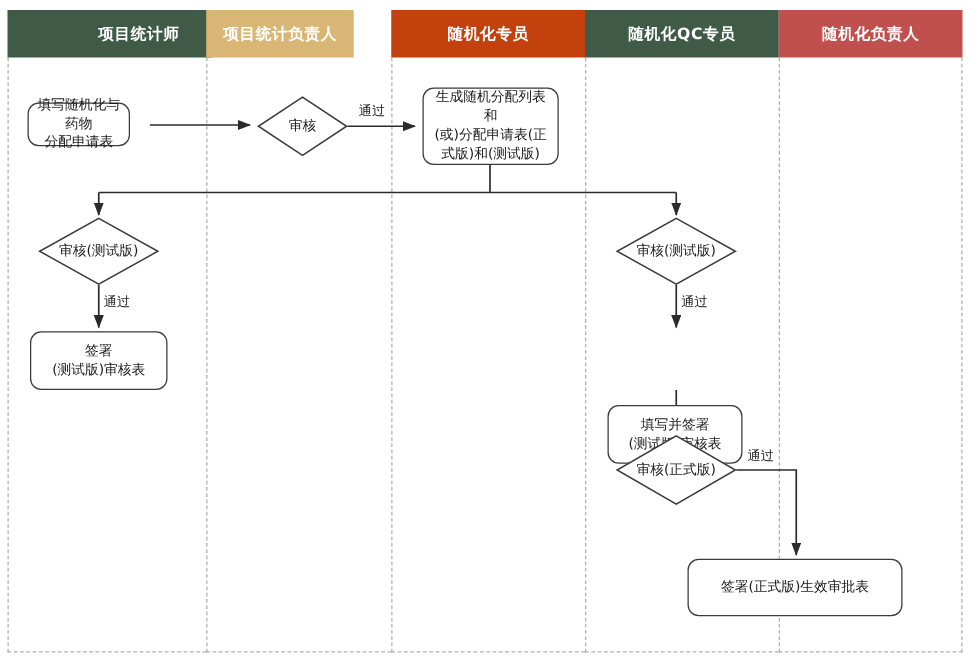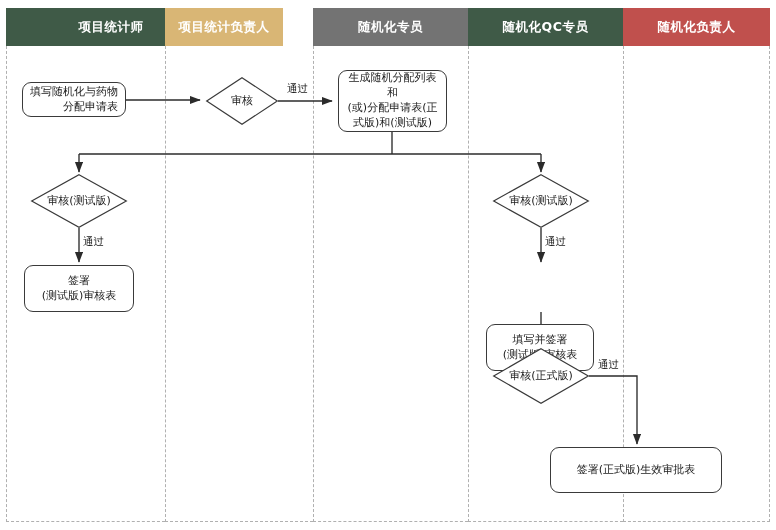--- a/index.html
+++ b/index.html
@@ -110,21 +110,21 @@
       <div class="lane-body last" style="left: 623px; width: 147px;"></div>
     </div>
 
   <div id="lane-headers">
       <div class="lane-header" style="left: 6px; width: 164px; background: rgb(63, 90, 71); padding-left: 46px;">
         <span>项目统计师</span>
       </div>
       <div class="lane-header" style="left: 165px; width: 118px; background: rgb(217, 182, 117);">
         <span>项目统计负责人</span>
       </div>
-      <div class="lane-header" style="left: 313px; width: 155px; background: #737373;">
+      <div class="lane-header" style="left: 313px; width: 155px; background: #c2410c;">
         <span>随机化专员</span>
       </div>
       <div class="lane-header" style="left: 468px; width: 155px; background: rgb(63, 90, 71);">
         <span>随机化QC专员</span>
       </div>
       <div class="lane-header" style="left: 623px; width: 147px; background: rgb(192, 80, 77);">
         <span>随机化负责人</span>
       </div>
     </div>
 
@@ -152,21 +152,21 @@
 
       <path d="M541,228 L541,262" marker-end="url(#arrow)"></path>
 
       <path d="M541,312 L541,345" marker-end="url(#arrow)"></path>
 
       <path d="M589,376 L637,376 L637,444" marker-end="url(#arrow)"></path>
     </g>
   </svg>
 
   <div id="nodes">
-      <div class="node proc" style="left: 22px; top: 82px; width: 104px; height: 35px; text-align: right;">
+      <div class="node proc" style="left: 22px; top: 82px; width: 82px; height: 35px;">
         <span style="white-space: pre-line;">填写随机化与药物
 分配申请表</span>
       </div>
       <div class="node decision" style="left: 206px; top: 77px; width: 72px; height: 48px;">
         <svg class="diamond-svg" width="72" height="48" viewBox="0 0 72 48">
           <polygon points="36,0.7 71.3,24 36,47.3 0.7,24" fill="#ffffff" stroke="#3a3a3a" stroke-width="1.2"></polygon>
         </svg>
         <span class="diamond-label">审核</span>
       </div>
       <div class="node proc" style="left: 338px; top: 70px; width: 109px; height: 62px;">

